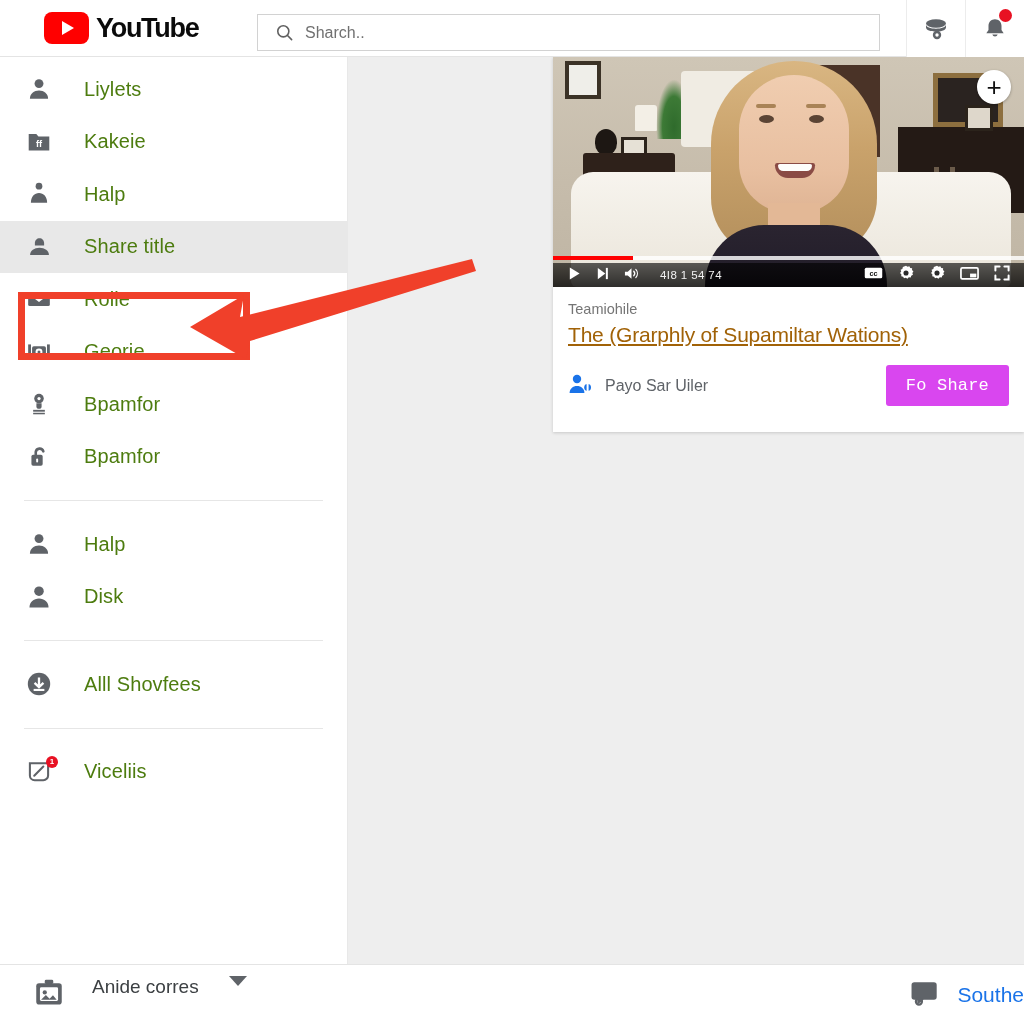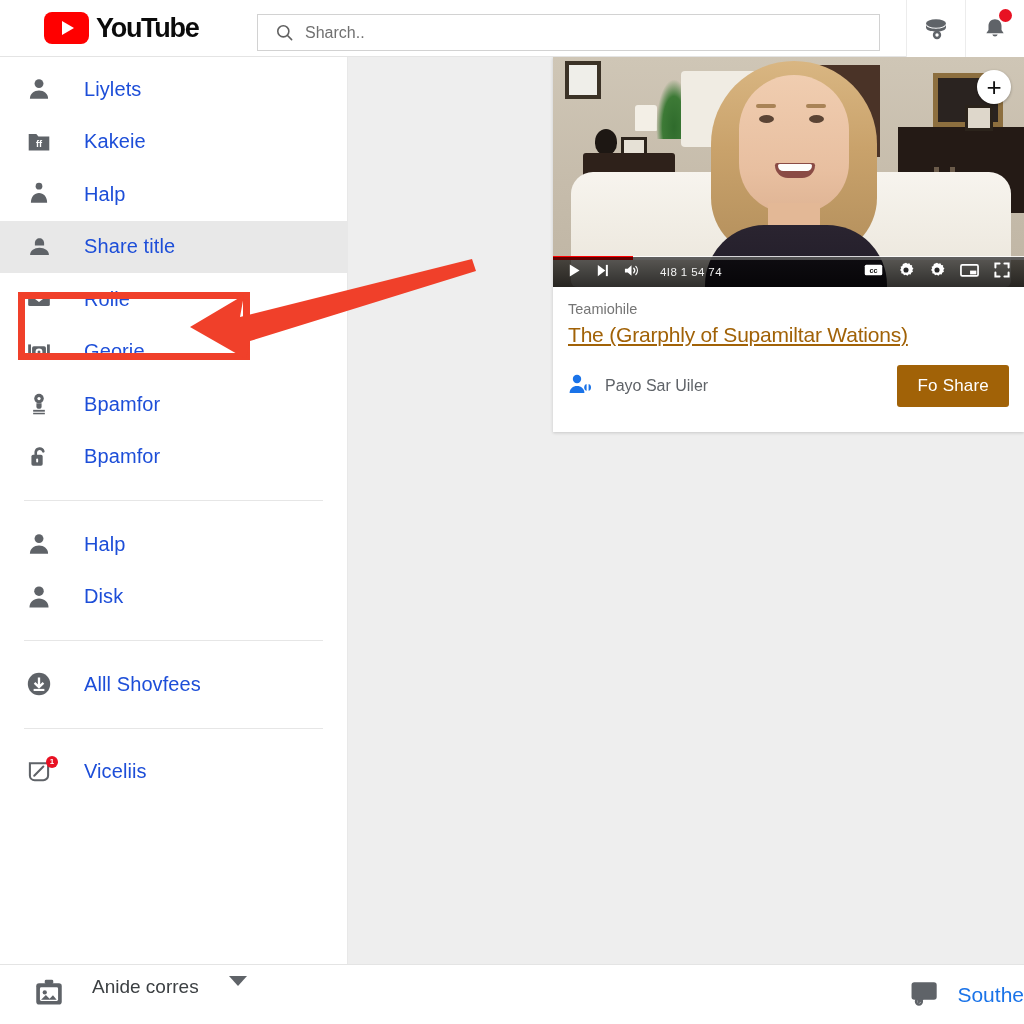--- a/index.html
+++ b/index.html
@@ -50,21 +50,21 @@
   .sidebar{
     position:absolute; left:0; top:57px; width:348px; height:907px;
     background:#fff; border-right:1px solid #e8e8e8; overflow:hidden;
   }
   .nav-item{
     display:flex; align-items:center; height:52.5px; padding-left:24px; gap:30px;
     cursor:pointer;
   }
   .nav-item.active{ background:#e8e8e8; }
   .nav-ico{ width:30px; display:flex; align-items:center; justify-content:center; color:#606060; flex:0 0 30px; }
-  .nav-lbl{ font-size:20px; color:#1d4ed8; letter-spacing:.1px; white-space:nowrap; }
+  .nav-lbl{ font-size:20px; color:#4d7c0f; letter-spacing:.1px; white-space:nowrap; }
   .nav-divider{ height:1px; background:#e6e6e6; margin:17px 24px; }
 
   .grp1{ padding-top:6px; }
 
   
   .ico-badge{
     position:absolute; top:-3px; right:-4px; width:12px; height:12px;
     border-radius:50%; background:#e81123; color:#fff;
     font-size:8px; line-height:12px; text-align:center; font-weight:bold;
   }
@@ -120,21 +120,21 @@
   .torso{ position:absolute; left:152px; top:168px; width:182px; height:64px;
         background:linear-gradient(180deg,#2a2430 0%,#211c28 100%); border-radius:60px 60px 0 0; }
   .neck{ position:absolute; left:215px; top:146px; width:52px; height:32px; background:#e3b896; }
 
   
   .progress{
     position:absolute; left:0; bottom:27px; width:471px; height:4px; background:rgba(255,255,255,.82);
   }
   .progress .played{ position:absolute; left:0; top:0; height:4px; width:78px; background:#ff0000; }
   .ctrl-bar{
-    position:absolute; left:0; bottom:0; width:471px; height:30px;
+    position:absolute; left:0; bottom:0; width:471px; height:24px;
     background:linear-gradient(180deg, rgba(0,0,0,.62) 0%, rgba(0,0,0,.80) 100%);
     display:flex; align-items:center; color:#fff;
   }
   .ctrl-left{ display:flex; align-items:center; gap:13px; margin-left:14px; }
   .ctrl-right{ display:flex; align-items:center; gap:15px; margin-left:auto; margin-right:14px; }
   .time{ font-size:11.5px; color:#f1f1f1; margin-left:7px; letter-spacing:.4px; white-space:nowrap; }
 
   .plus-btn{
     position:absolute; right:13px; top:13px; width:34px; height:34px; border-radius:50%;
     background:#fff; display:flex; align-items:center; justify-content:center;
@@ -467,21 +467,21 @@
             <span>
               <svg width="26" height="22" viewBox="0 0 26 22">
                   <circle cx="9" cy="6" r="4.2" fill="#1a73e8"></circle>
                   <path d="M1.6 20 c0 -4.3 3.3 -7 7.4 -7 s7.4 2.7 7.4 7z" fill="#1a73e8"></path>
                   <circle cx="19.6" cy="14.4" r="3.4" fill="#1a73e8"></circle>
                   <rect x="18.6" y="10.6" width="2" height="7.6" fill="#ffffff"></rect>
                 </svg>
             </span>
             <span class="owner-name">Payo Sar Uiler</span>
           </div>
-          <button class="share-btn" style="background: #a16207;">Fo Share</button>
+          <button class="share-btn" style="background: #d946ef; font-family: Liberation Mono, monospace;">Fo Share</button>
         </div>
       </div>
     </div>
   </div>
 
   <div class="footer">
     <div class="foot-left">
       <span>
         <svg width="34" height="34" viewBox="0 0 24 24">
             <rect x="3" y="5.2" width="18" height="15" rx="2" fill="#5f6368"></rect>

